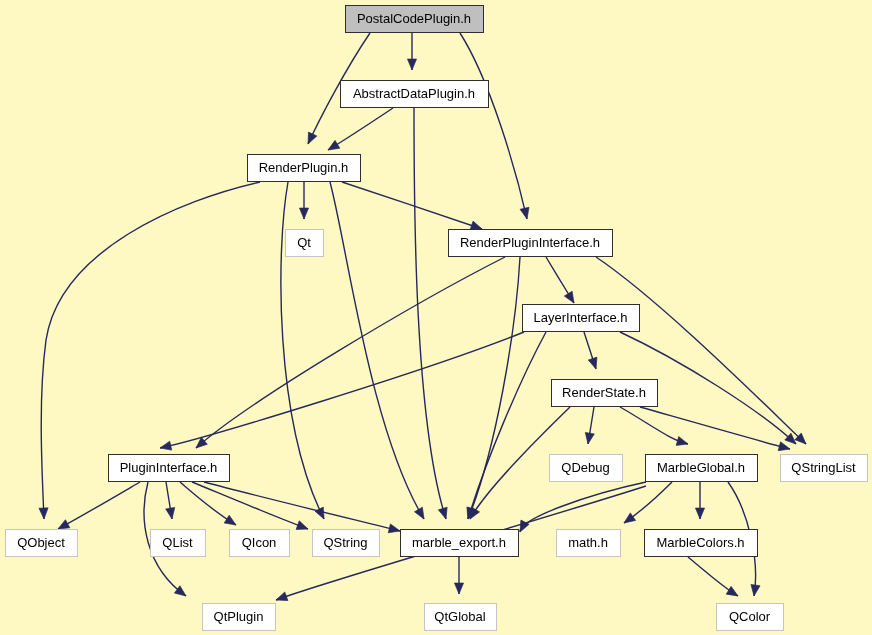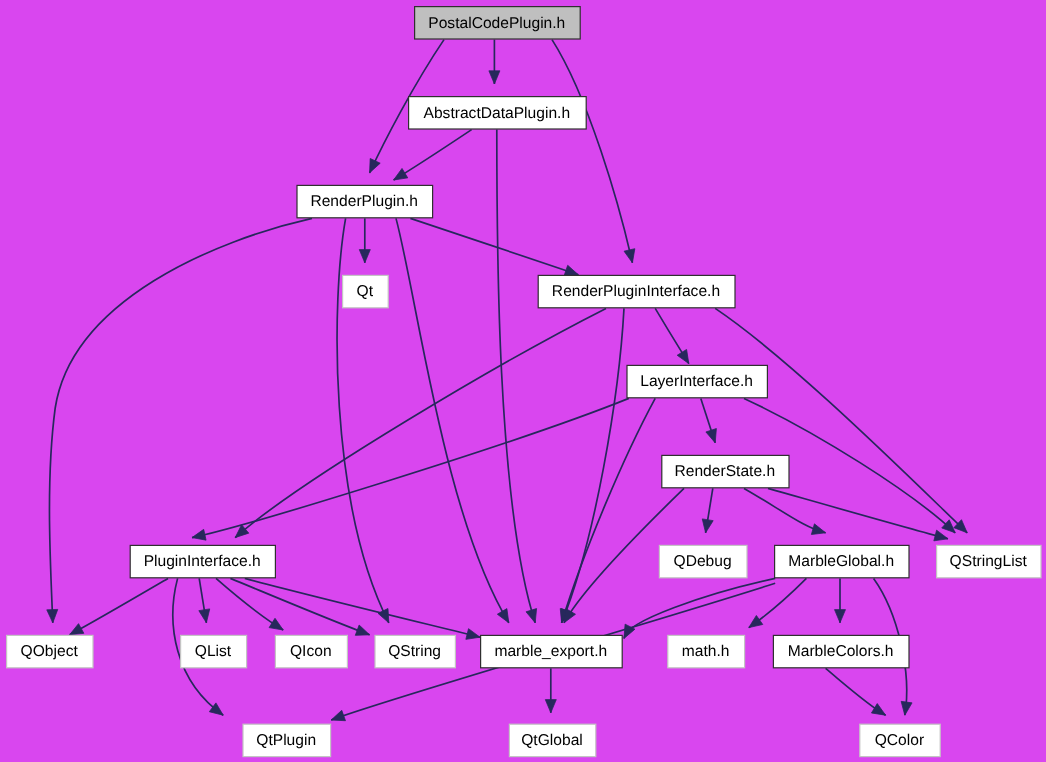--- a/index.html
+++ b/index.html
@@ -4,21 +4,21 @@
 <style>
   html, body {
     margin: 0;
     padding: 0;
     background: #ffffff;
   }
   #graph-root {
     position: relative;
     width: 872px;
     height: 635px;
-    background: #d946ef;
+    background: #fef9c3;
     font-family: "Liberation Sans", sans-serif;
     overflow: hidden;
   }
   svg#graph-svg {
     position: absolute;
     left: 0;
     top: 0;
     width: 872px;
     height: 635px;
   }

